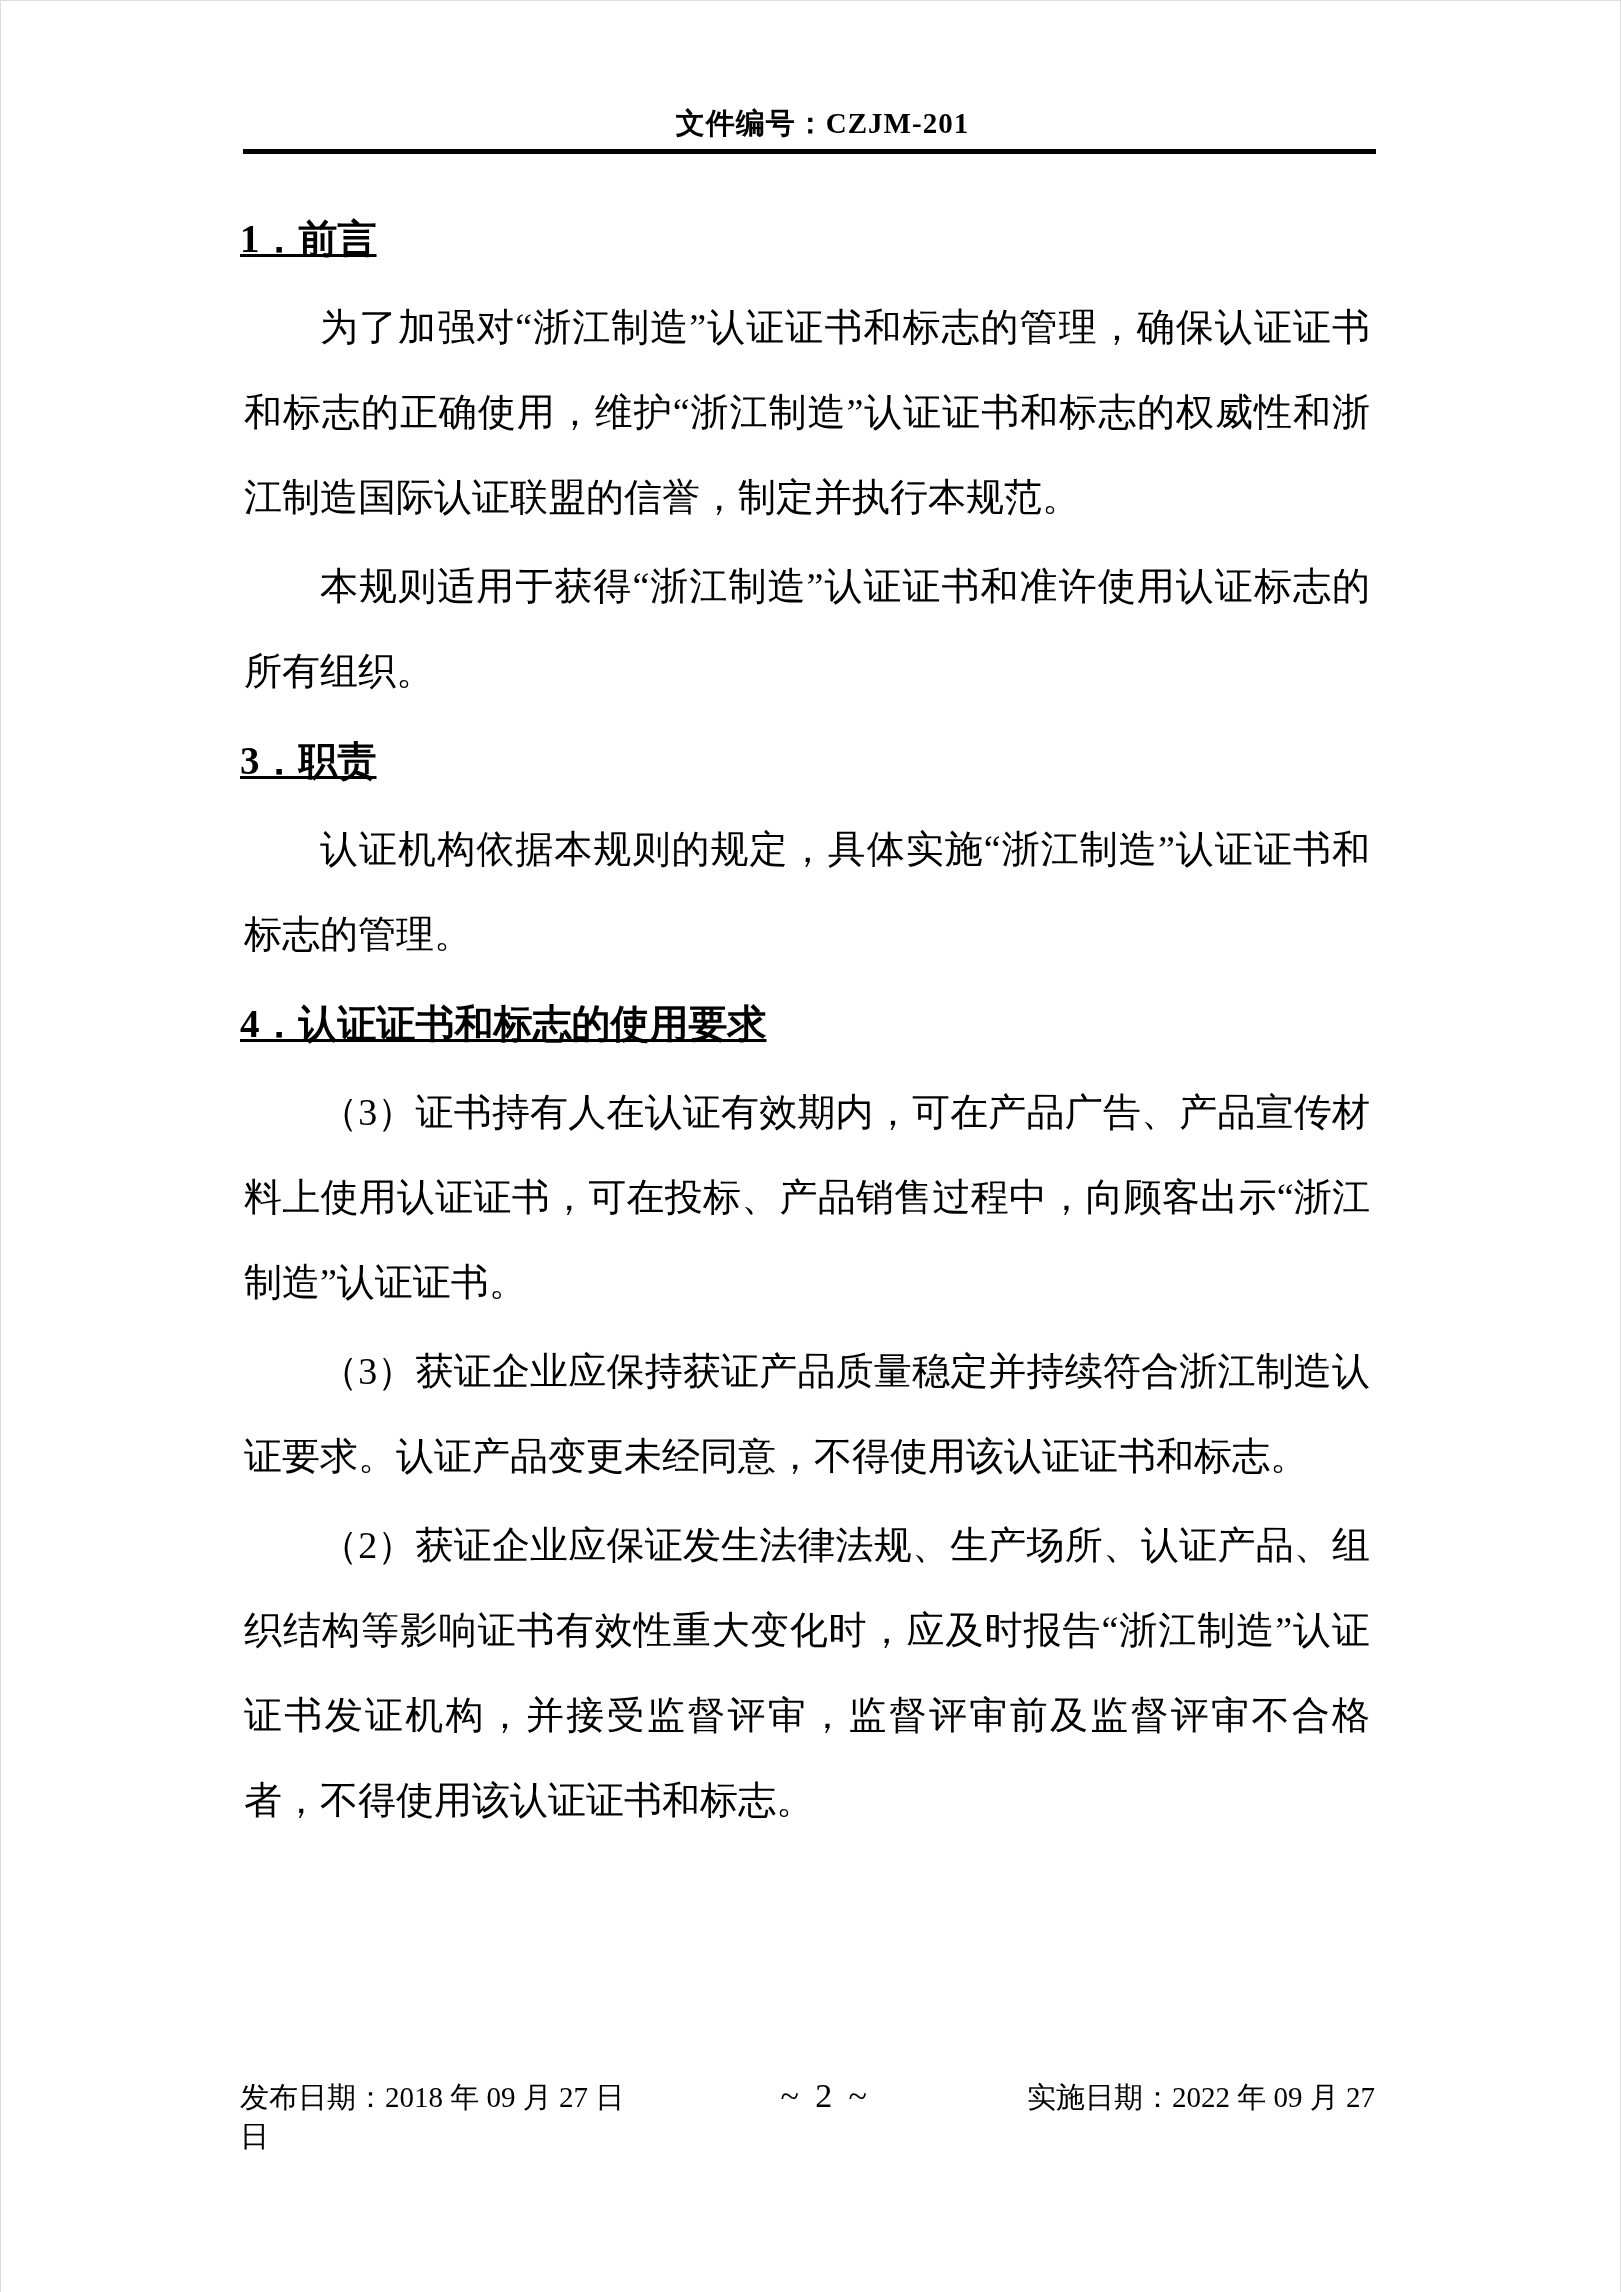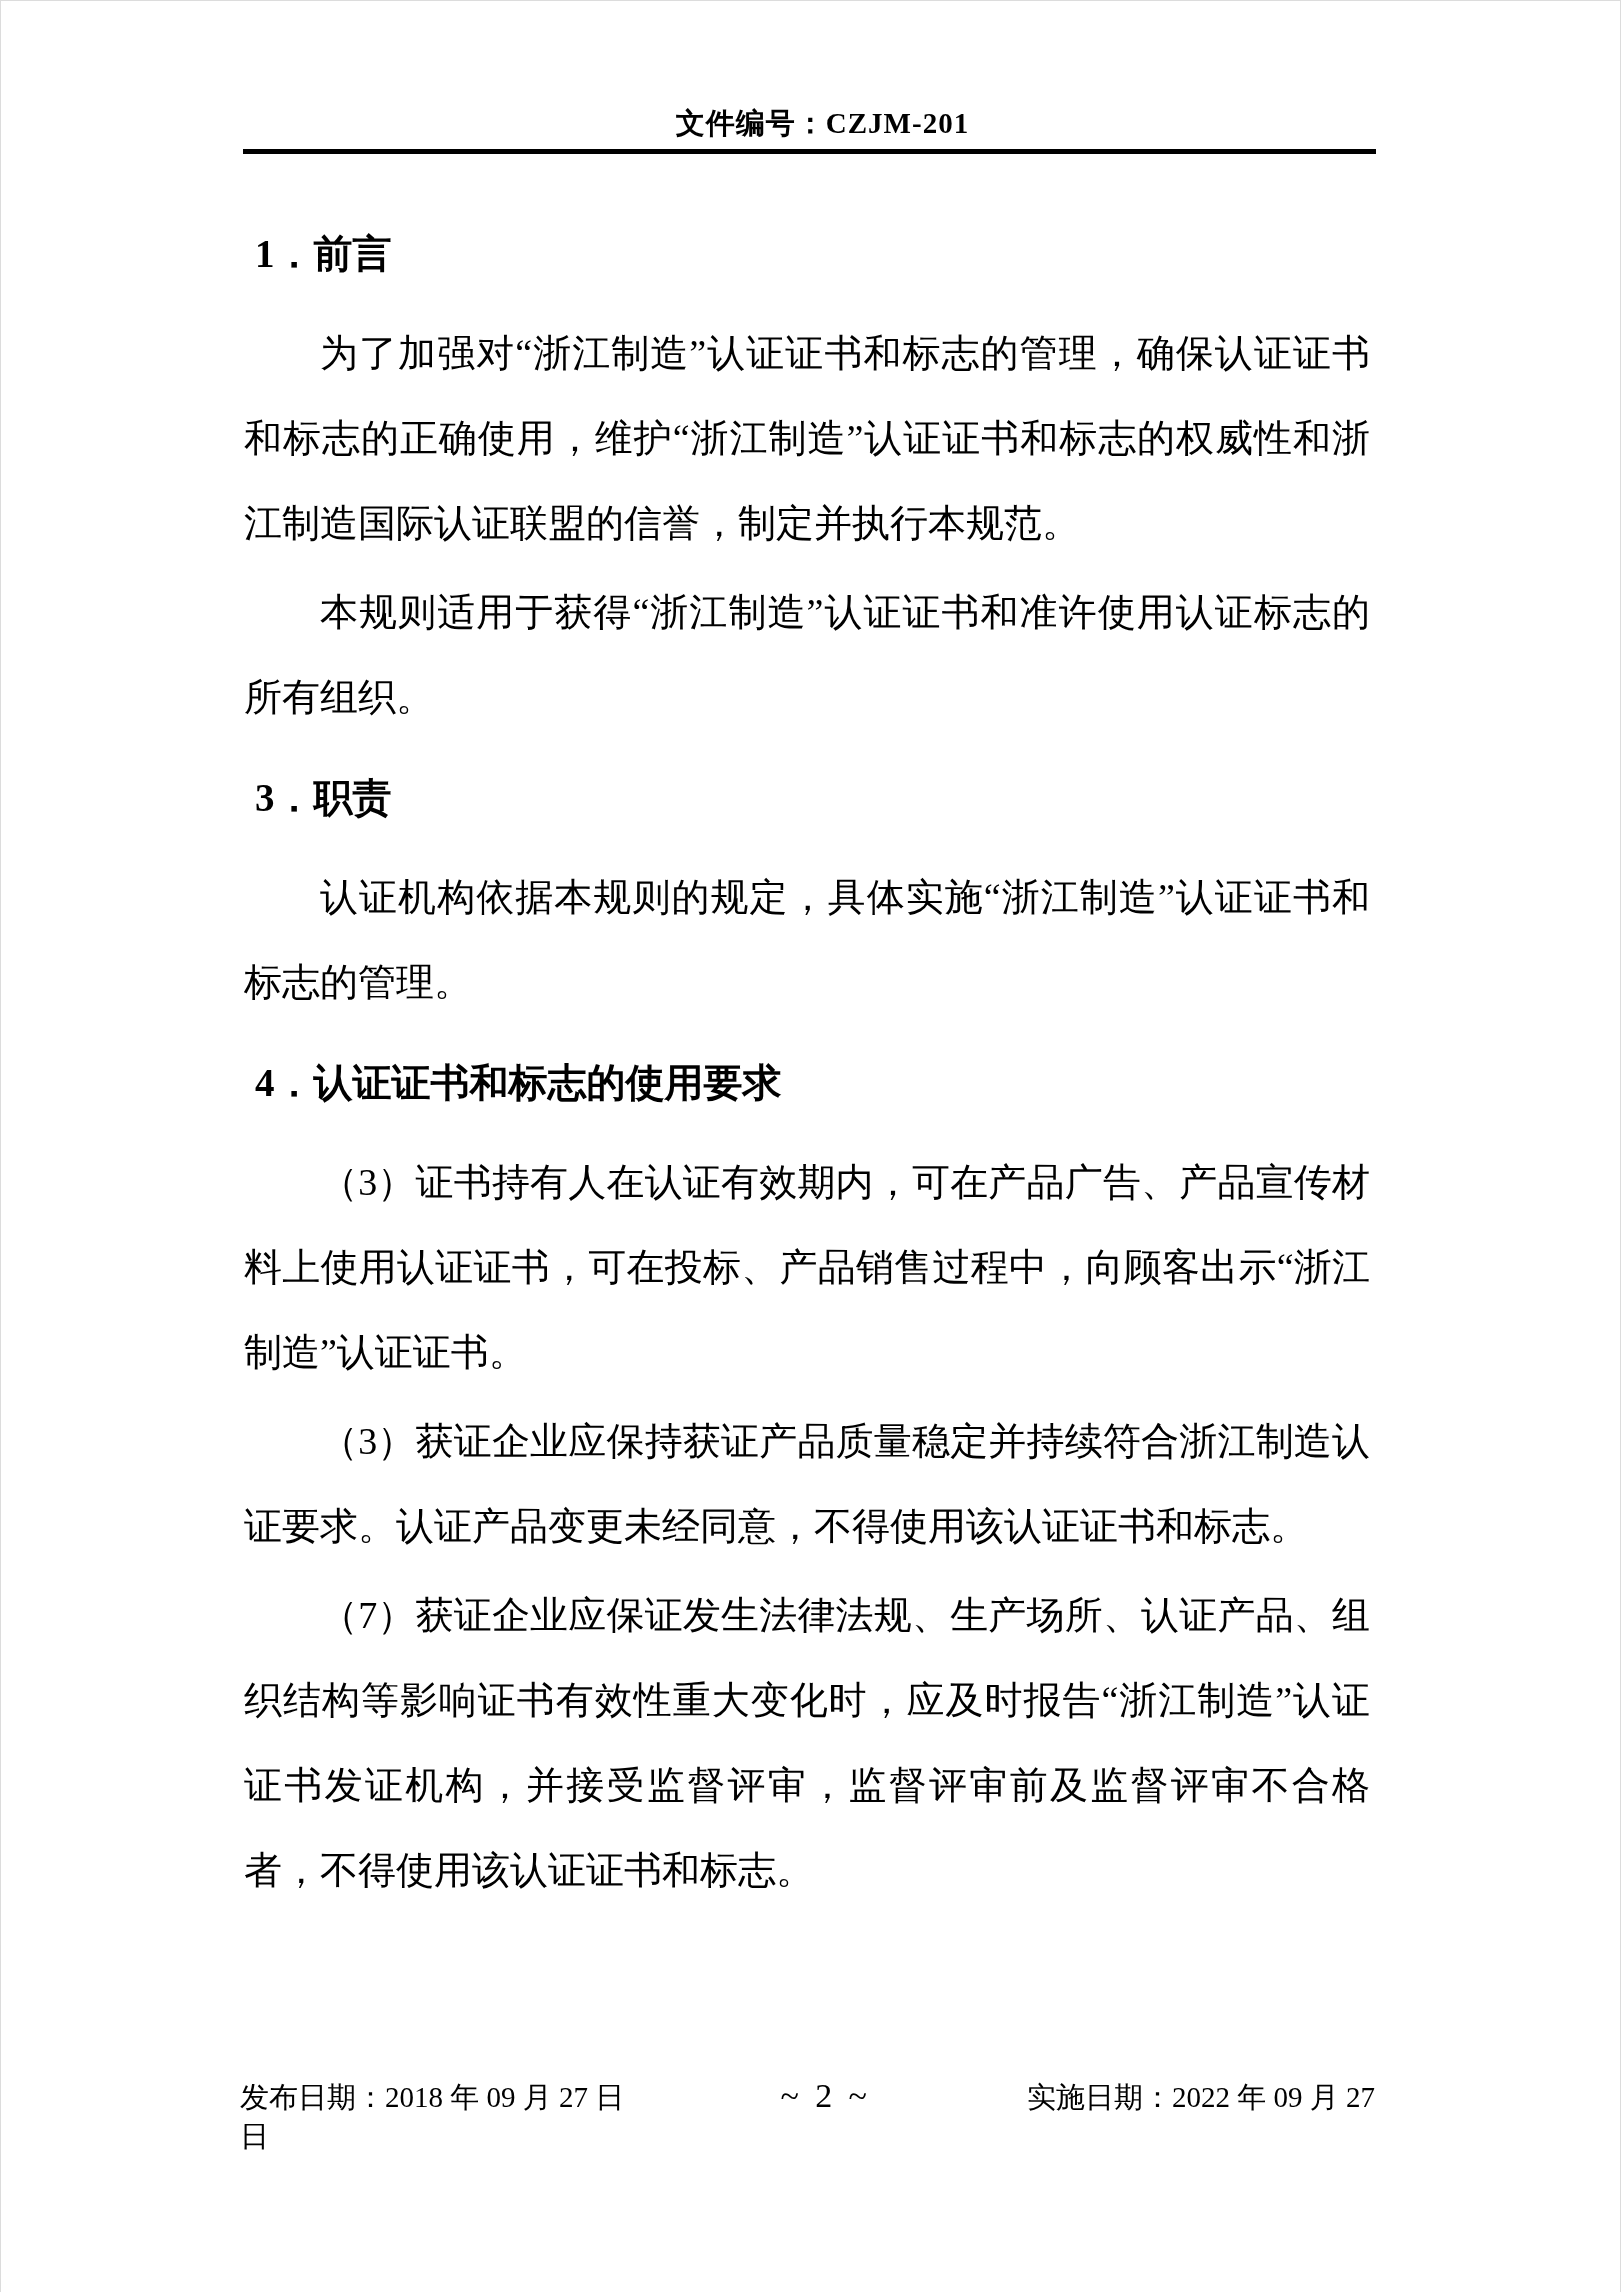--- a/index.html
+++ b/index.html
@@ -42,26 +42,27 @@
   .doc-content {
     position: absolute;
     left: 240px;
     top: 196px;
     width: 1134px;
     font-size: 38px;
     line-height: 85px;
     text-align: justify;
   }
   .section-heading {
-    margin: 15px;
+    margin: 0;
     font-size: 39px;
     font-weight: bold;
     line-height: 85px;
     text-align: left;
     white-space: pre;
+    text-decoration: underline;
   }
   .section-paragraph {
     margin: 4px;
     text-indent: 2em;
   }
 
   
   .page-footer {
     position: absolute;
     left: 240px;
@@ -100,21 +101,21 @@
       <p class="section-paragraph">本规则适用于获得“浙江制造”认证证书和准许使用认证标志的所有组织。</p>
     </section>
     <section>
       <h2 class="section-heading">3．职责</h2>
       <p class="section-paragraph">认证机构依据本规则的规定，具体实施“浙江制造”认证证书和标志的管理。</p>
     </section>
     <section>
       <h2 class="section-heading">4．认证证书和标志的使用要求</h2>
       <p class="section-paragraph">（3）证书持有人在认证有效期内，可在产品广告、产品宣传材料上使用认证证书，可在投标、产品销售过程中，向顾客出示“浙江制造”认证证书。</p>
       <p class="section-paragraph">（3）获证企业应保持获证产品质量稳定并持续符合浙江制造认证要求。认证产品变更未经同意，不得使用该认证证书和标志。</p>
-      <p class="section-paragraph">（7）获证企业应保证发生法律法规、生产场所、认证产品、组织结构等影响证书有效性重大变化时，应及时报告“浙江制造”认证证书发证机构，并接受监督评审，监督评审前及监督评审不合格者，不得使用该认证证书和标志。</p>
+      <p class="section-paragraph">（2）获证企业应保证发生法律法规、生产场所、认证产品、组织结构等影响证书有效性重大变化时，应及时报告“浙江制造”认证证书发证机构，并接受监督评审，监督评审前及监督评审不合格者，不得使用该认证证书和标志。</p>
     </section>
   </main>
 
 <footer class="page-footer">
   <div class="footer-row">
     <span>发布日期：2018 年 09 月 27 日</span>
     <span class="footer-page-number">~ 2 ~</span>
     <span>实施日期：2022 年 09 月 27</span>
   </div>
   <div class="footer-wrap-line">

